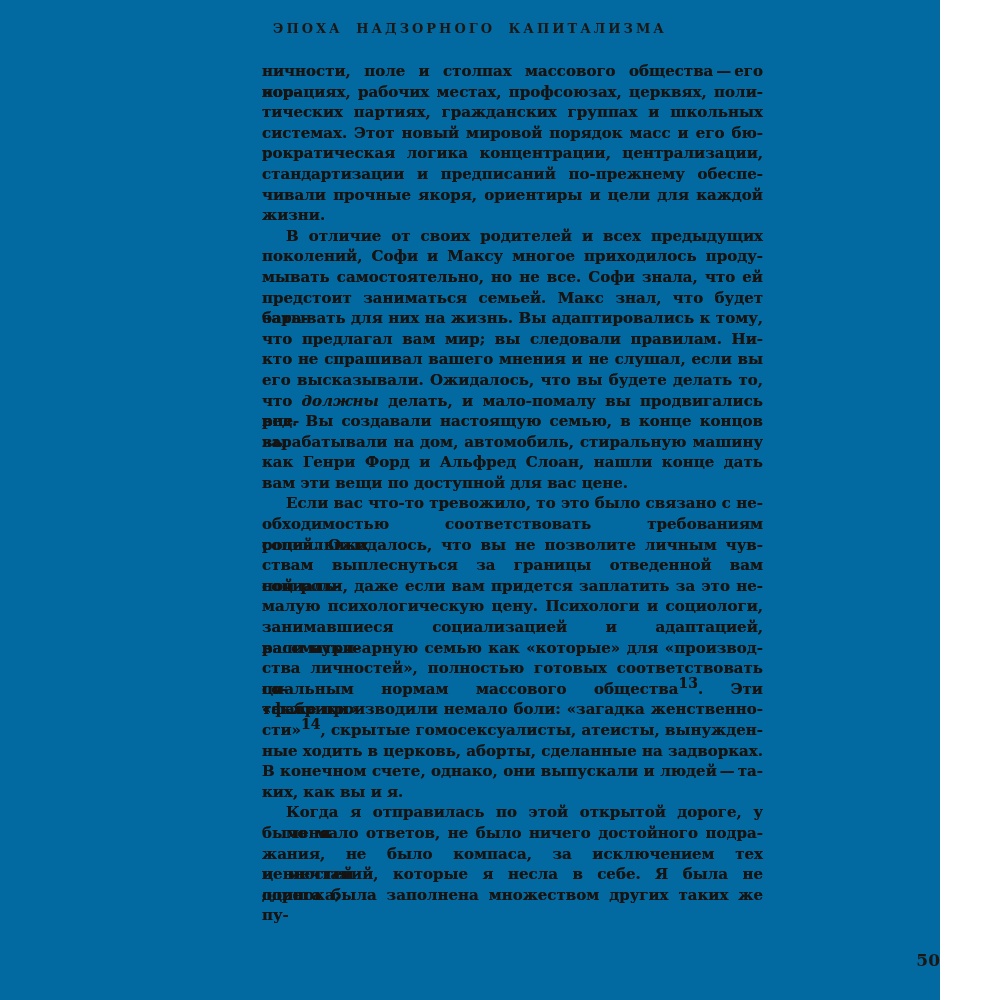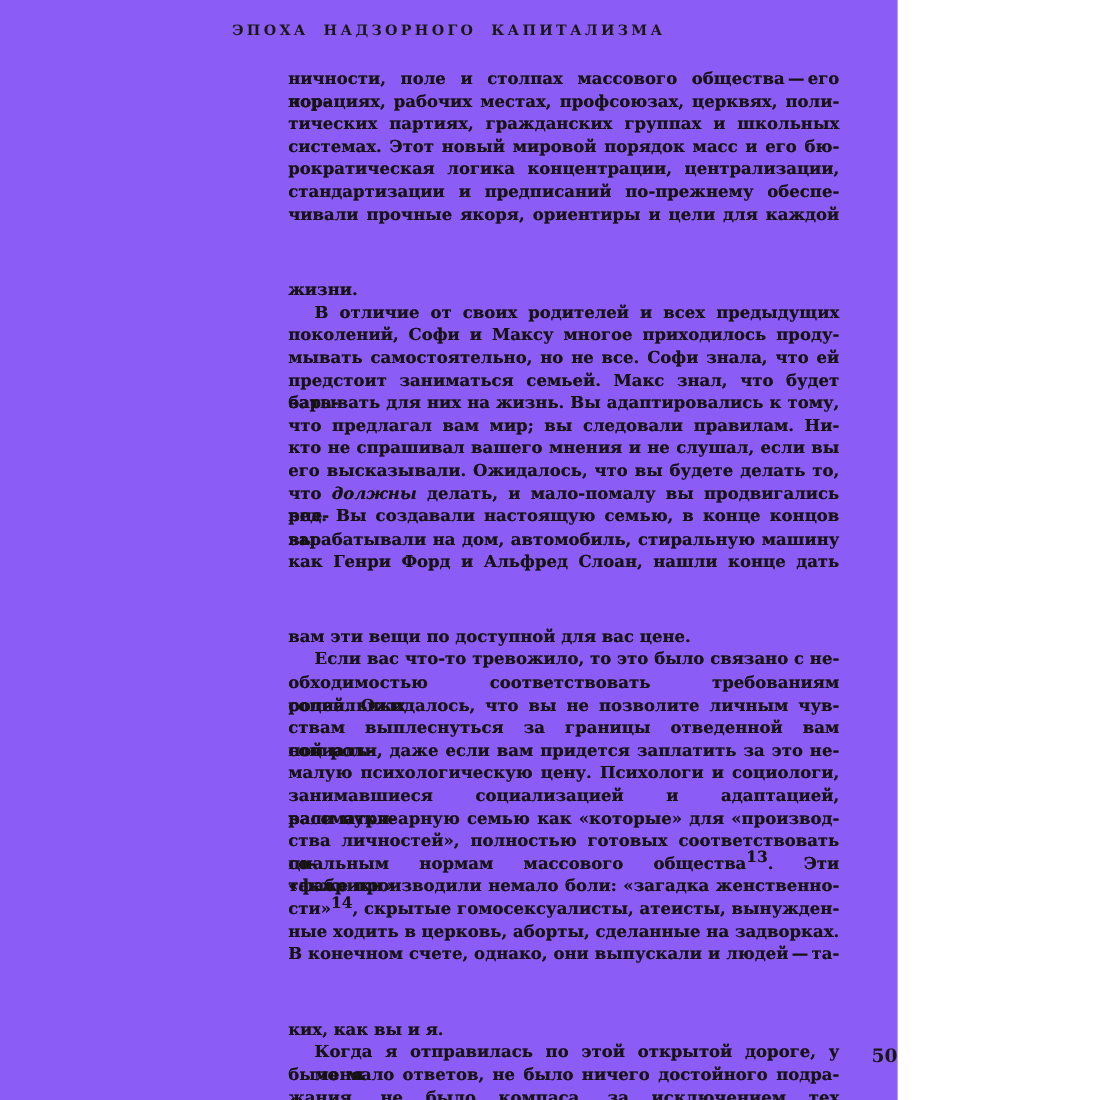--- a/index.html
+++ b/index.html
@@ -2,23 +2,23 @@
 <html><head>
 <meta charset="utf-8">
 <style>
   html, body {
     margin: 0;
     padding: 0;
     background: #ffffff;
   }
   .page {
     position: relative;
-    width: 816px;
+    width: 940px;
     height: 1000px;
-    background: #8b5cf6;
+    background: #0369a1;
     font-family: "DejaVu Serif", "Liberation Serif", serif;
     color: #161311;
     overflow: hidden;
   }
   .running-head {
     position: absolute;
     top: 21px;
     left: 0;
     width: 100%;
     text-align: center;
@@ -38,21 +38,21 @@
     line-height: 20.6px;
     text-shadow: 0 0 0.35px rgba(20,16,12,0.65);
   }
   .para { margin: 0; padding: 0; }
   .line {
     text-align: justify;
     text-align-last: justify;
     height: 20.6px;
   }
   .line.indent { padding-left: 24px; }
-  .line.last { text-align-last: left; margin-top: 48px; }
+  .line.last { text-align-last: left; }
   .line sup {
     font-size: 14px;
     line-height: 0;
     vertical-align: 6px;
     letter-spacing: 0;
   }
   .line em { font-style: italic; }
   .page-number {
     position: absolute;
     top: 950px;

